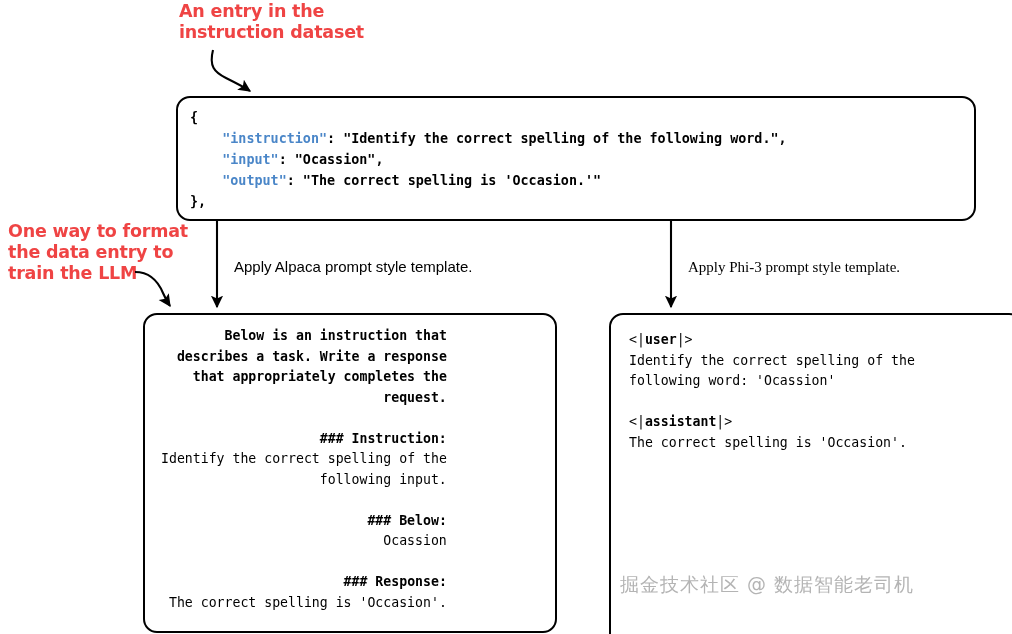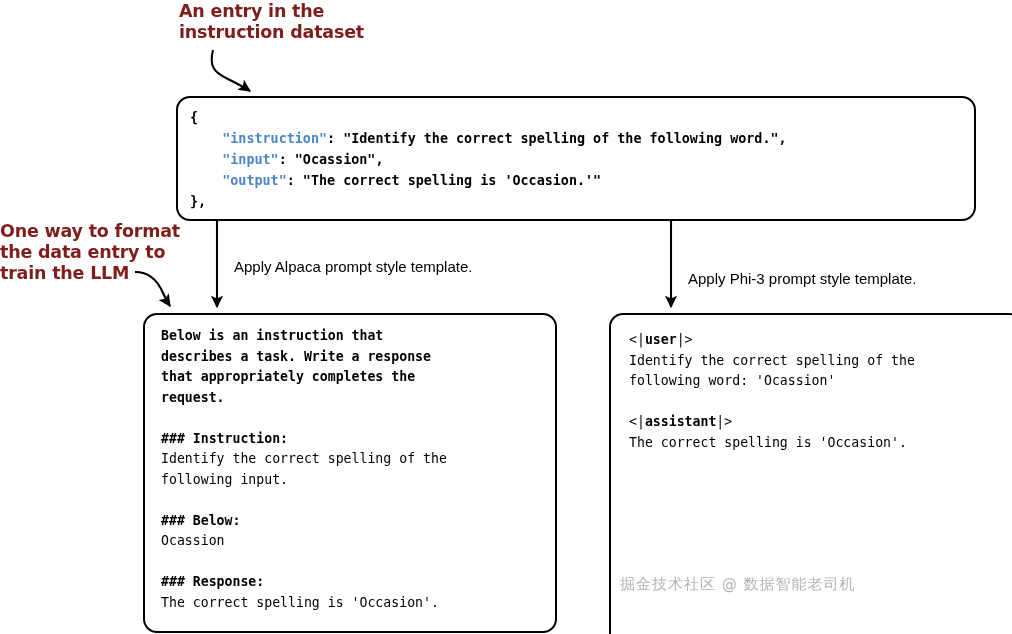--- a/index.html
+++ b/index.html
@@ -17,43 +17,43 @@
   }
 
   
   .annot {
     position: absolute;
     font-family: "DejaVu Sans", sans-serif;
     font-weight: bold;
     font-size: 17.5px;
     line-height: 21px;
     letter-spacing: -0.2px;
-    color: #7f1d1d;
+    color: #ef4444;
     white-space: pre-line;
   }
   #annot-entry {
     left: 179px;
     top: 1px;
   }
   #annot-format {
-    left: 0px;
+    left: 8px;
     top: 221px;
   }
 
   
   .caption {
     position: absolute;
     font-family: "Liberation Sans", sans-serif;
     font-size: 15px;
     line-height: 18px;
     color: #000000;
     white-space: nowrap;
   }
   #caption-alpaca { left: 234px; top: 258px; }
-  #caption-phi { left: 688px; top: 270px; }
+  #caption-phi { left: 688px; top: 258px; font-family: Liberation Serif, serif; }
 
   
   .codebox {
     position: absolute;
     box-sizing: border-box;
     border: 2.2px solid #000;
     border-radius: 14px;
     background: #fff;
   }
   #json-box {
@@ -90,35 +90,36 @@
     font-weight: bold;
     font-size: 13.4px;
     line-height: 21px;
   }
   .jkey { color: #4a86c8; }
 
   #alpaca-box .code {
     position: absolute;
     left: 16px;
     top: 11px;
+    text-align: right;
   }
   #phi-box .code {
     position: absolute;
     left: 18px;
     top: 15px;
   }
   .b { font-weight: bold; }
 
   
   #watermark {
     position: absolute;
     left: 620px;
     top: 572px;
     font-family: "DejaVu Sans", sans-serif;
-    font-size: 15px;
+    font-size: 19px;
     line-height: 24px;
     color: #b4b4b4;
     white-space: nowrap;
     letter-spacing: 1px;
   }
 
   
   #arrows {
     position: absolute;
     left: 0;

